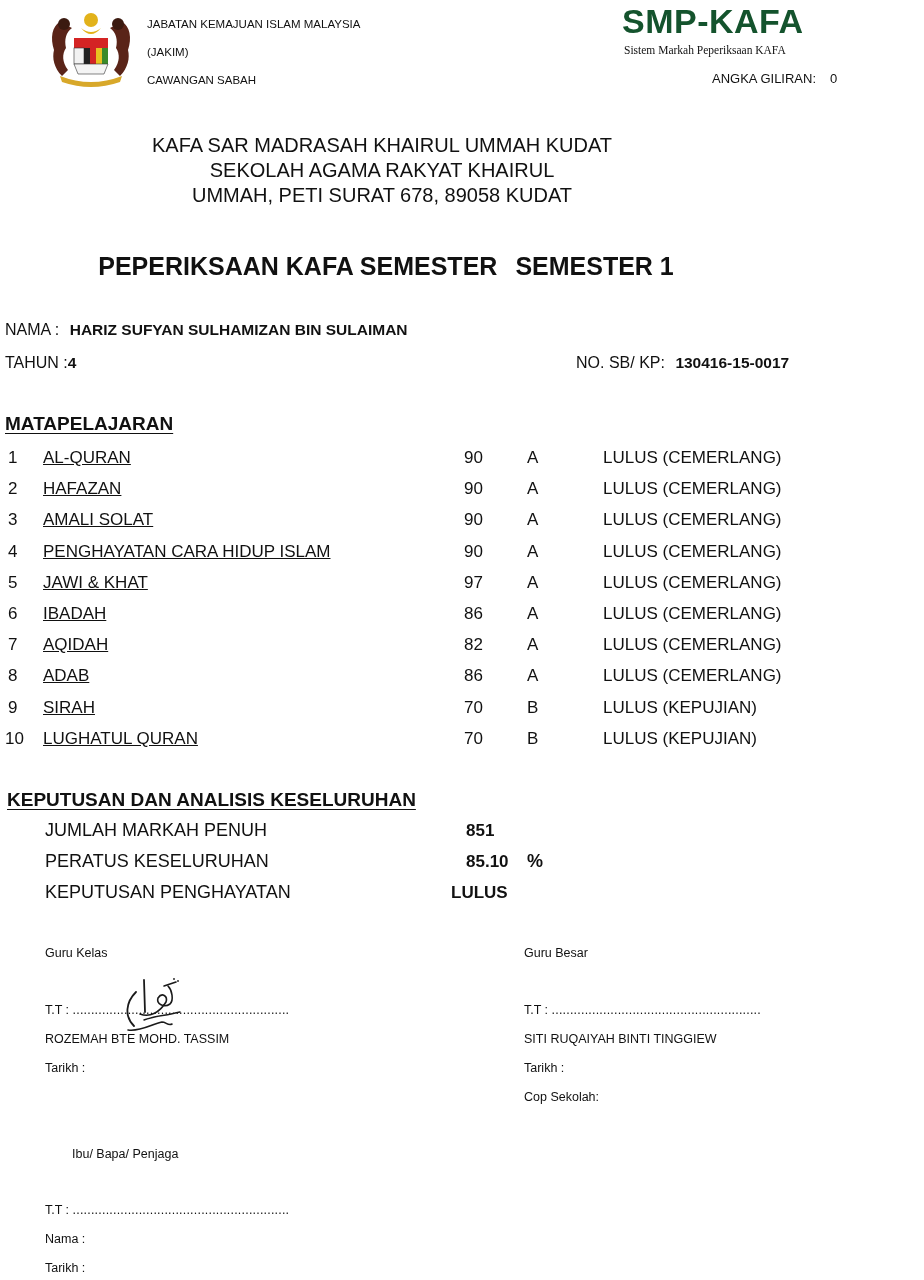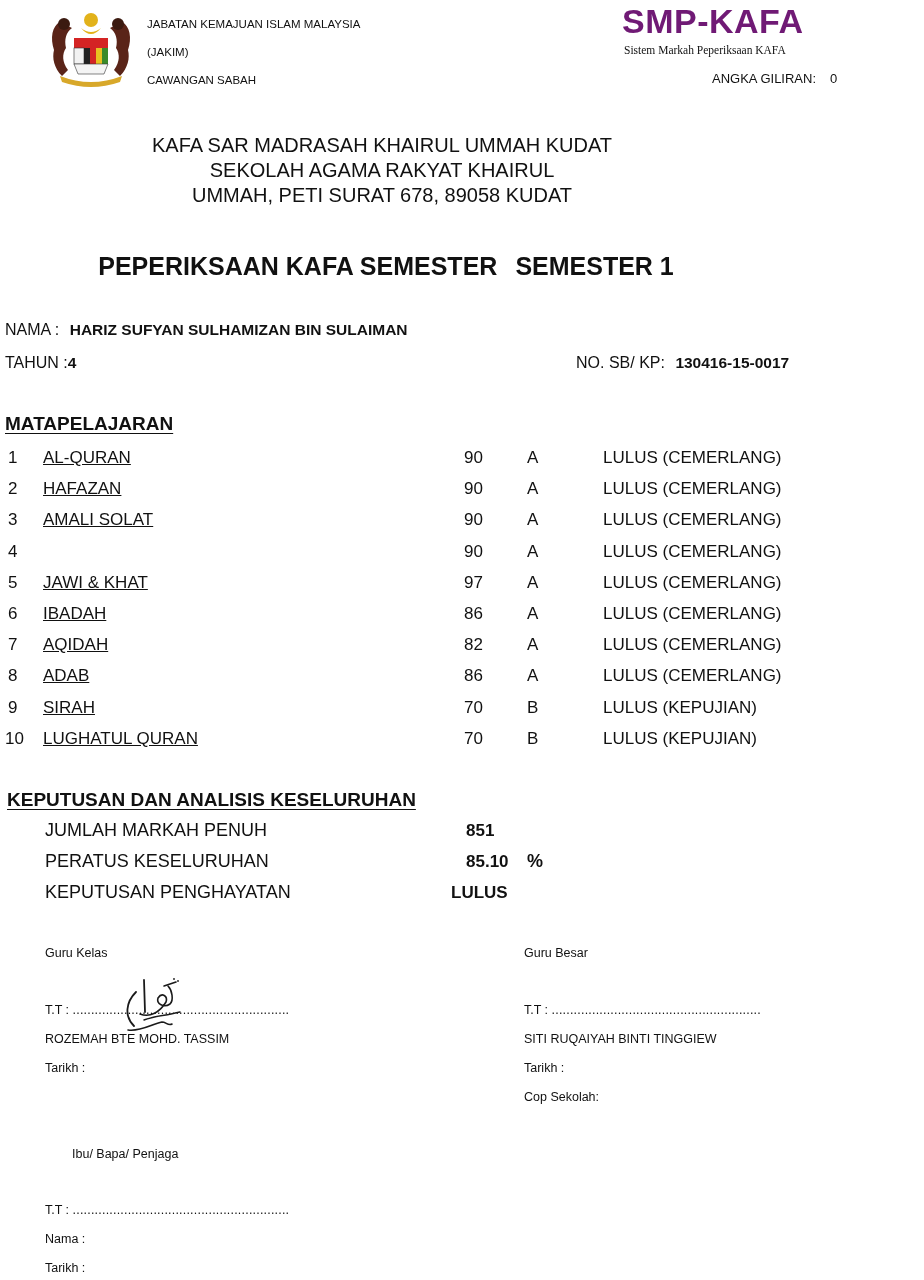--- a/index.html
+++ b/index.html
@@ -69,21 +69,21 @@
     <path d="M28 54 L62 54 L58 64 L32 64 Z" fill="#f4f4f4" stroke="#333" stroke-width="0.6"></path>
 
     <path d="M14 66 Q45 78 76 66 L74 72 Q45 82 16 72 Z" fill="#d8a82a"></path>
   </svg>
 </div>
 
 <div class="abs org-line" style="top:18px">JABATAN KEMAJUAN ISLAM MALAYSIA</div>
 <div class="abs org-line" style="top:46px">(JAKIM)</div>
 <div class="abs org-line" style="top:74px">CAWANGAN SABAH</div>
 
-<div class="abs brand" style="color:#701a75">SMP-KAFA</div>
+<div class="abs brand" style="color:#14532d">SMP-KAFA</div>
 <div class="abs brand-sub">Sistem Markah Peperiksaan KAFA</div>
 <div class="abs roll">
   <span>ANGKA GILIRAN:</span><span class="val">0</span>
 </div>
 
 <div class="abs school" style="top:134px">KAFA SAR MADRASAH KHAIRUL UMMAH KUDAT</div>
 <div class="abs school" style="top:159px">SEKOLAH AGAMA RAKYAT KHAIRUL</div>
 <div class="abs school" style="top:184px">UMMAH, PETI SURAT 678, 89058 KUDAT</div>
 
 <div class="abs exam-title">
@@ -121,20 +121,21 @@
     </div>
     <div class="row" style="top: 510.4px;">
       <span class="no">3</span>
       <span class="name">AMALI SOLAT</span>
       <span class="mark">90</span>
       <span class="grade">A</span>
       <span class="status">LULUS (CEMERLANG)</span>
     </div>
     <div class="row" style="top: 541.6px;">
       <span class="no">4</span>
+      <span class="name">PENGHAYATAN CARA HIDUP ISLAM</span>
       <span class="mark">90</span>
       <span class="grade">A</span>
       <span class="status">LULUS (CEMERLANG)</span>
     </div>
     <div class="row" style="top: 572.8px;">
       <span class="no">5</span>
       <span class="name">JAWI &amp; KHAT</span>
       <span class="mark">97</span>
       <span class="grade">A</span>
       <span class="status">LULUS (CEMERLANG)</span>

